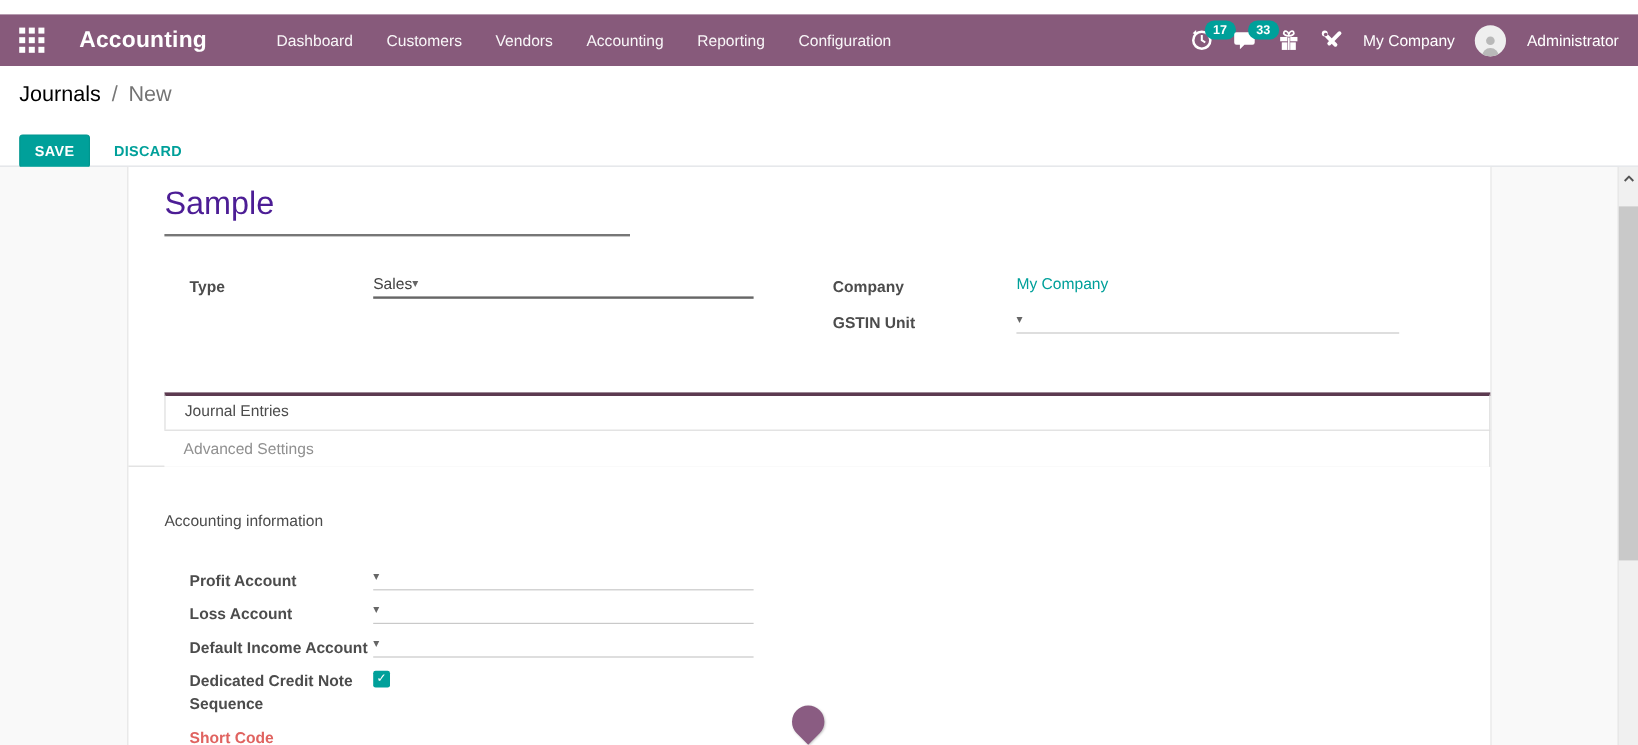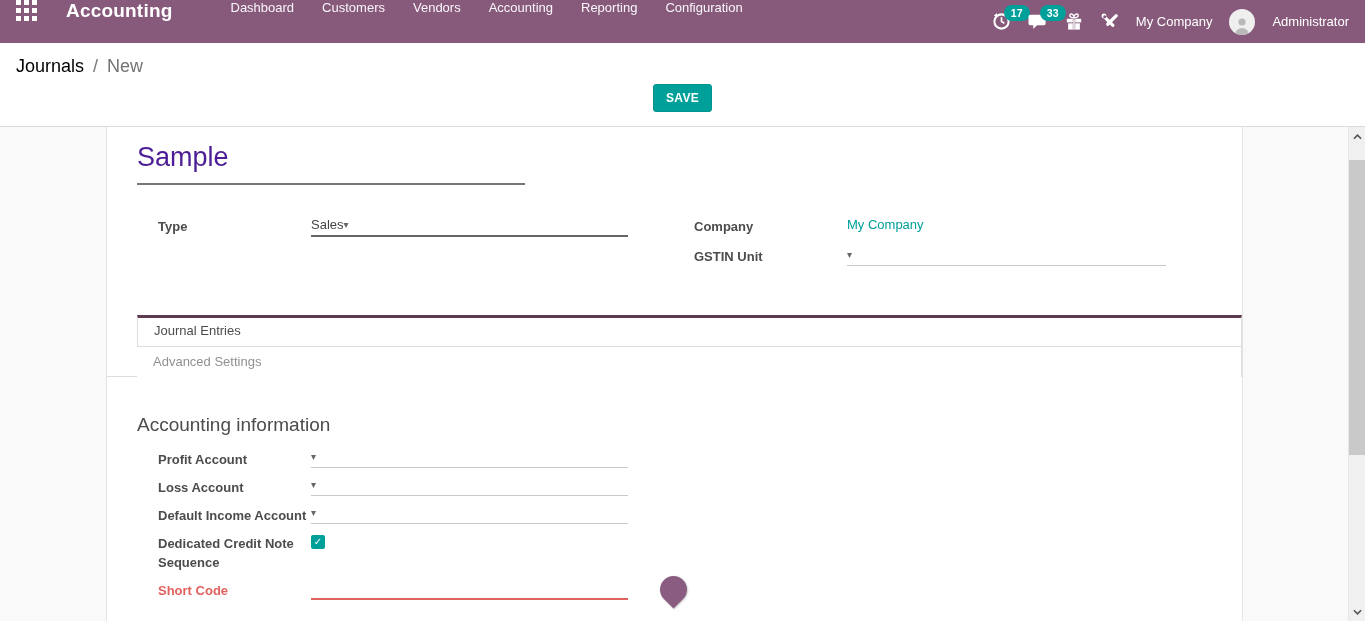--- a/index.html
+++ b/index.html
@@ -1,42 +1,42 @@
 <!DOCTYPE html>
 <html><head>
 <meta charset="utf-8">
 <style>
   * { margin:0; padding:0; box-sizing:border-box; }
   html,body { width:1365px; height:621px; overflow:hidden;
     font-family:"Liberation Sans","DejaVu Sans",sans-serif; background:#fff; }
 
   
-  .topbar { height:43px; background:#875A7B; display:flex; 
-    padding:0 16px; color:#fff; position:relative; }
+  .topbar { height:43px; background:#875A7B; display:flex; align-items:center;
+    padding:0 16px; color:#fff; position:relative;margin-top:12px; }
   .apps-icon { width:21px; height:21px; display:grid; cursor:pointer;
     grid-template-columns:repeat(3,5px); grid-template-rows:repeat(3,5px); gap:3px; }
   .apps-icon span { background:#fff; width:5px; height:5px; display:block; }
   .brand { font-size:19px; font-weight:bold; margin-left:29px; letter-spacing:.2px; cursor:pointer; }
   .topnav { display:flex; margin-left:58px; gap:28px; font-size:13px; }
   .topnav span { cursor:pointer; opacity:.95; white-space:nowrap; }
   .top-right { margin-left:auto; display:flex; align-items:center; gap:17px; }
   .icon-wrap { position:relative; cursor:pointer; display:flex; align-items:center; }
   .badge { position:absolute; top:-7px; left:12px; background:#00A09A; color:#fff;
     border-radius:9px; font-size:10.5px; font-weight:bold; padding:1.5px 7px; line-height:1.2; }
   .top-company, .top-user { font-size:13px; cursor:pointer; white-space:nowrap; }
   .avatar { width:26px; height:26px; border-radius:50%; background:#efefef; overflow:hidden;
     display:flex; align-items:flex-end; justify-content:center; cursor:pointer; }
 
   
   .control-panel { background:#fff; padding:13px 16px 11px; border-bottom:1px solid #d9dde2; height:84px; }
   .breadcrumb { font-size:18px; }
   .breadcrumb .bc-link { color:#000000; cursor:pointer; }
   .breadcrumb .bc-sep { color:#777; padding:0 4px; }
   .breadcrumb .bc-current { color:#737373; }
-  .cp-buttons { margin-top:7px; display:flex; align-items:center; gap:14px;flex-direction:column; }
+  .cp-buttons { margin-top:23px; display:flex; gap:14px; }
   .btn-save { background:#00A09A; color:#fff; border:1px solid #00968f; border-radius:3px;
     font-size:12px; font-weight:bold; padding:6px 12px; cursor:pointer; letter-spacing:.3px;
     font-family:inherit; }
   .btn-discard { background:none; border:none; color:#00A09A; font-size:12px; font-weight:bold;
     padding:6px 6px; cursor:pointer; letter-spacing:.3px; font-family:inherit; }
 
   
   .content { position:relative; height:494px; background:#f9f9f9; overflow:hidden; }
   .sheet { position:absolute; left:106px; top:0; width:1137px; height:100%;
     background:#fff; border-left:1px solid #e4e4e4; border-right:1px solid #e4e4e4;
@@ -63,21 +63,21 @@
   .link-val { color:#00A09A; cursor:pointer; padding-top:3px; display:inline-block; }
 
   
   .tabs { display:flex; margin:41px -30px 0; padding-left:30px; border-bottom:1px solid #ddd;flex-direction:column; }
   .tab { font-size:13px; padding:7px 16px 8px; cursor:pointer; margin-bottom:-1px; background:#fff; }
   .tab.active { color:#4c4c4c; border:1px solid #ddd; border-top:3px solid #5c3a50;
     border-bottom:1px solid #fff; padding-top:5px; }
   .tab.inactive { color:#909090; border:1px solid #ddd; border-left:none; border-bottom:none; }
 
   .tab-page { padding-top:37px; }
-  .section-title { font-size:19px; font-weight:normal; color:#4c4c4c; margin-bottom:11px; }
+  .section-title { font-size:13px; font-weight:normal; color:#4c4c4c; margin-bottom:30px; }
   .group { width:491px; }
   .group .frow { margin-bottom:6px; min-height:21px; }
   .checkbox { width:14px; height:14px; background:#00A09A; border-radius:2px; margin-top:4px;
     display:flex; align-items:center; justify-content:center; color:#fff; font-size:10px;
     cursor:pointer; line-height:1; }
   .red-label { color:#e06360 !important; }
   .shortcode-input { width:100%; border:none; outline:none; background:transparent;
     height:20px; font-size:13px; font-family:inherit; }
 
   

